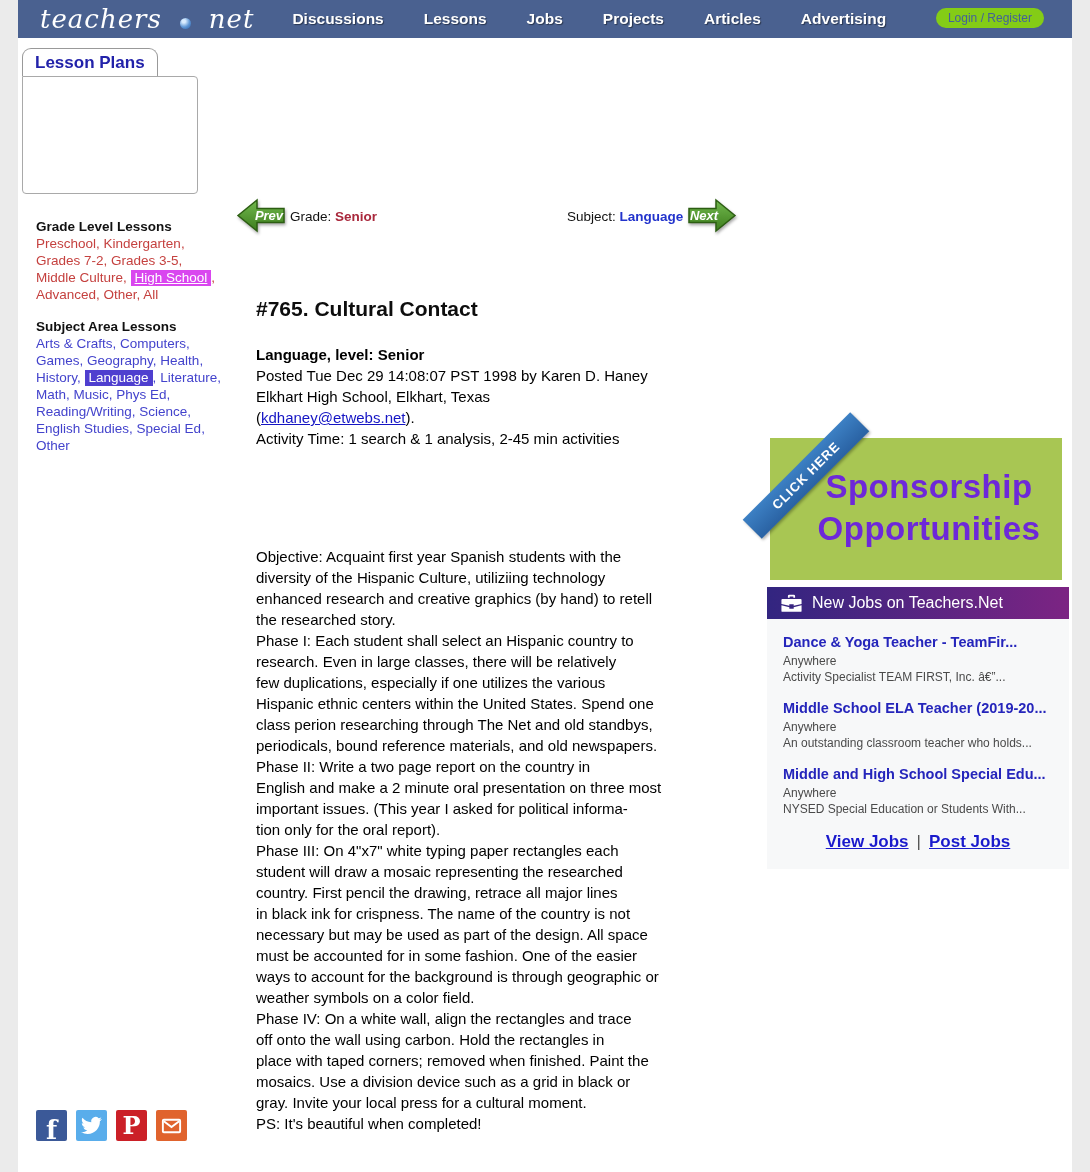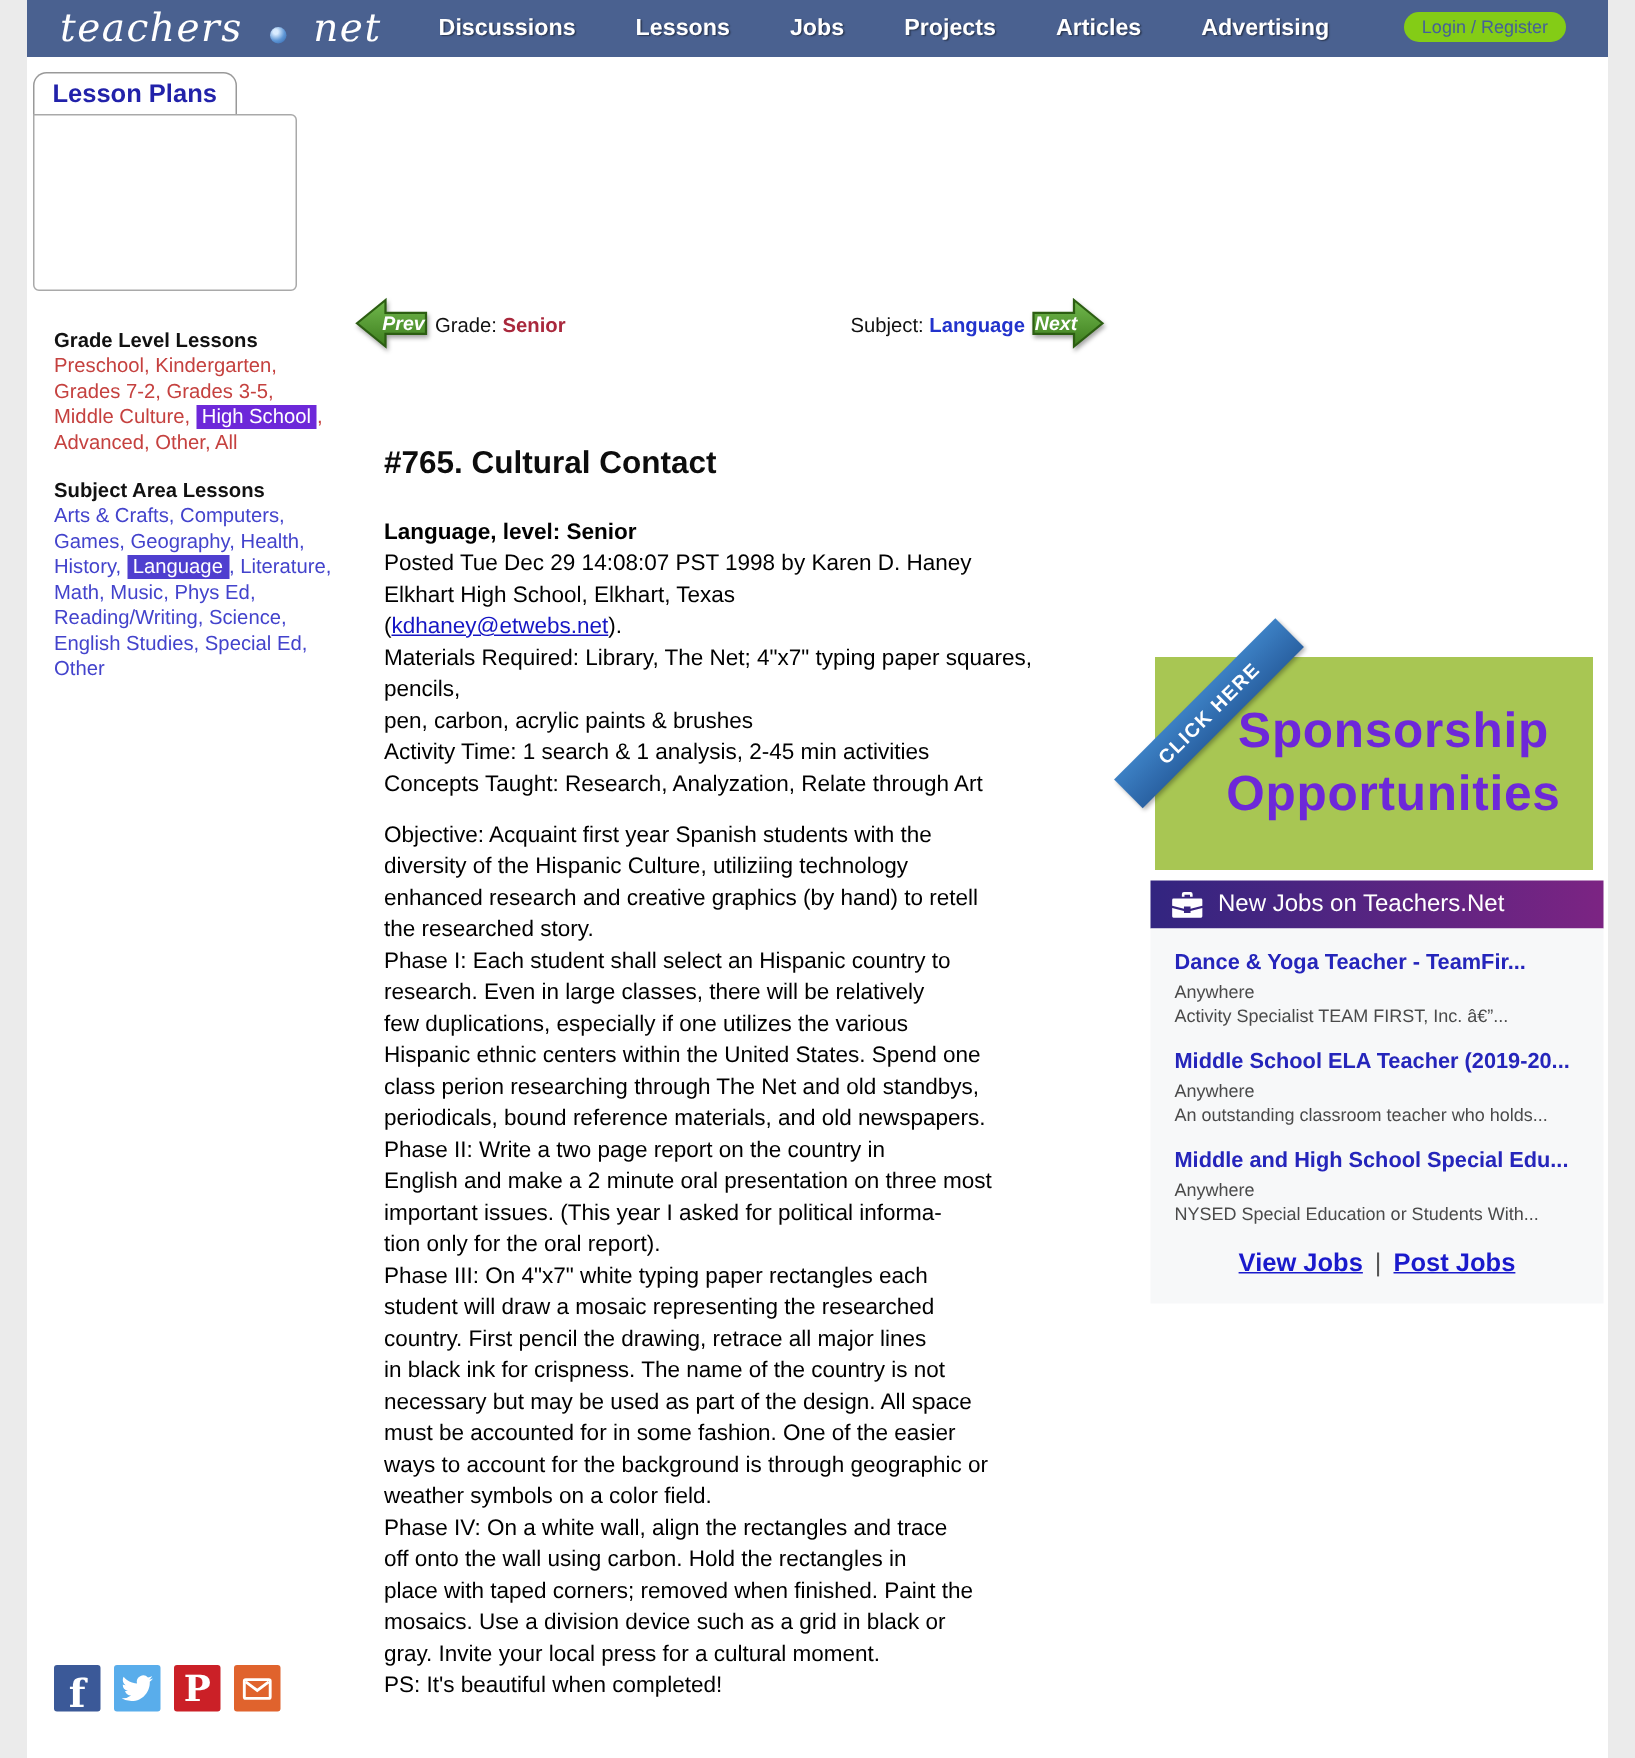--- a/index.html
+++ b/index.html
@@ -19,21 +19,21 @@
   .adbox { position:absolute; left:4px; top:76px; width:176px; height:118px; background:#fff; border:1px solid #a9a9a9; border-radius:0 4px 4px 4px; }
 
   
   .side-block { position:absolute; width:195px; font-size:13.5px; line-height:17px; }
   .side-title { color:#111; font-weight:bold; margin-bottom:0; }
   .sb-grade { left:18px; top:218px; color:#c5413f; }
   .sb-subject { left:18px; top:318px; color:#4343cc; }
   .side-block a { color:inherit; text-decoration:none; cursor:pointer; }
   .lk::after { content:", "; }
   .lk--end::after { content:""; }
-  .sb-grade .lk--hl a { background:#6d28d9; color:#fff; padding:0 4px 1px 4px; }
+  .sb-grade .lk--hl a { background:#d946ef; color:#fff; padding:0 4px 1px 4px;text-decoration:underline; }
   .sb-subject .lk--hl a { background:#4f3fcf; color:#fff; padding:0 4px 1px 4px; }
 
   
   .arrow-btn { position:absolute; cursor:pointer; filter:drop-shadow(1px 2px 1.5px rgba(0,0,0,0.35)); }
   .prev { left:218px; top:197px; }
   .next { left:669px; top:197px; }
   .arrow-btn text { fill:#fff; font-size:13px; font-weight:bold; font-style:italic; font-family:"Liberation Sans", sans-serif; }
   .pager-text { position:absolute; top:209px; font-size:13.5px; color:#111; }
   .grade-line { left:272px; }
   .subject-line { left:549px; }
@@ -172,24 +172,21 @@
     <path d="M48 18.5 L29 3 L29 11.5 L2 11.5 L2 25.5 L29 25.5 L29 34 Z" fill="url(#gNext)" stroke="#2c5e12" stroke-width="1.5"></path>
     <text x="17" y="23" text-anchor="middle">Next</text>
   </svg>
 
   <div class="art-title">#765. Cultural Contact</div>
   <div class="art-info">
     <div class="b">Language, level: Senior</div>
     <div>Posted Tue Dec 29 14:08:07 PST 1998 by Karen D. Haney</div>
     <div>Elkhart High School, Elkhart, Texas</div>
     <div><span>(</span><a>kdhaney@etwebs.net</a><span>).</span></div>
-    <div class="pre">Materials Required: Library, The Net; 4"x7" typing paper squares, pencils,
-pen, carbon, acrylic paints &amp; brushes</div>
     <div>Activity Time: 1 search &amp; 1 analysis, 2-45 min activities</div>
-    <div>Concepts Taught: Research, Analyzation, Relate through Art</div>
   </div>
   <div class="art-body">Objective: Acquaint first year Spanish students with the
 diversity of the Hispanic Culture, utiliziing technology
 enhanced research and creative graphics (by hand) to retell
 the researched story.
 Phase I: Each student shall select an Hispanic country to
 research. Even in large classes, there will be relatively
 few duplications, especially if one utilizes the various
 Hispanic ethnic centers within the United States. Spend one
 class perion researching through The Net and old standbys,

